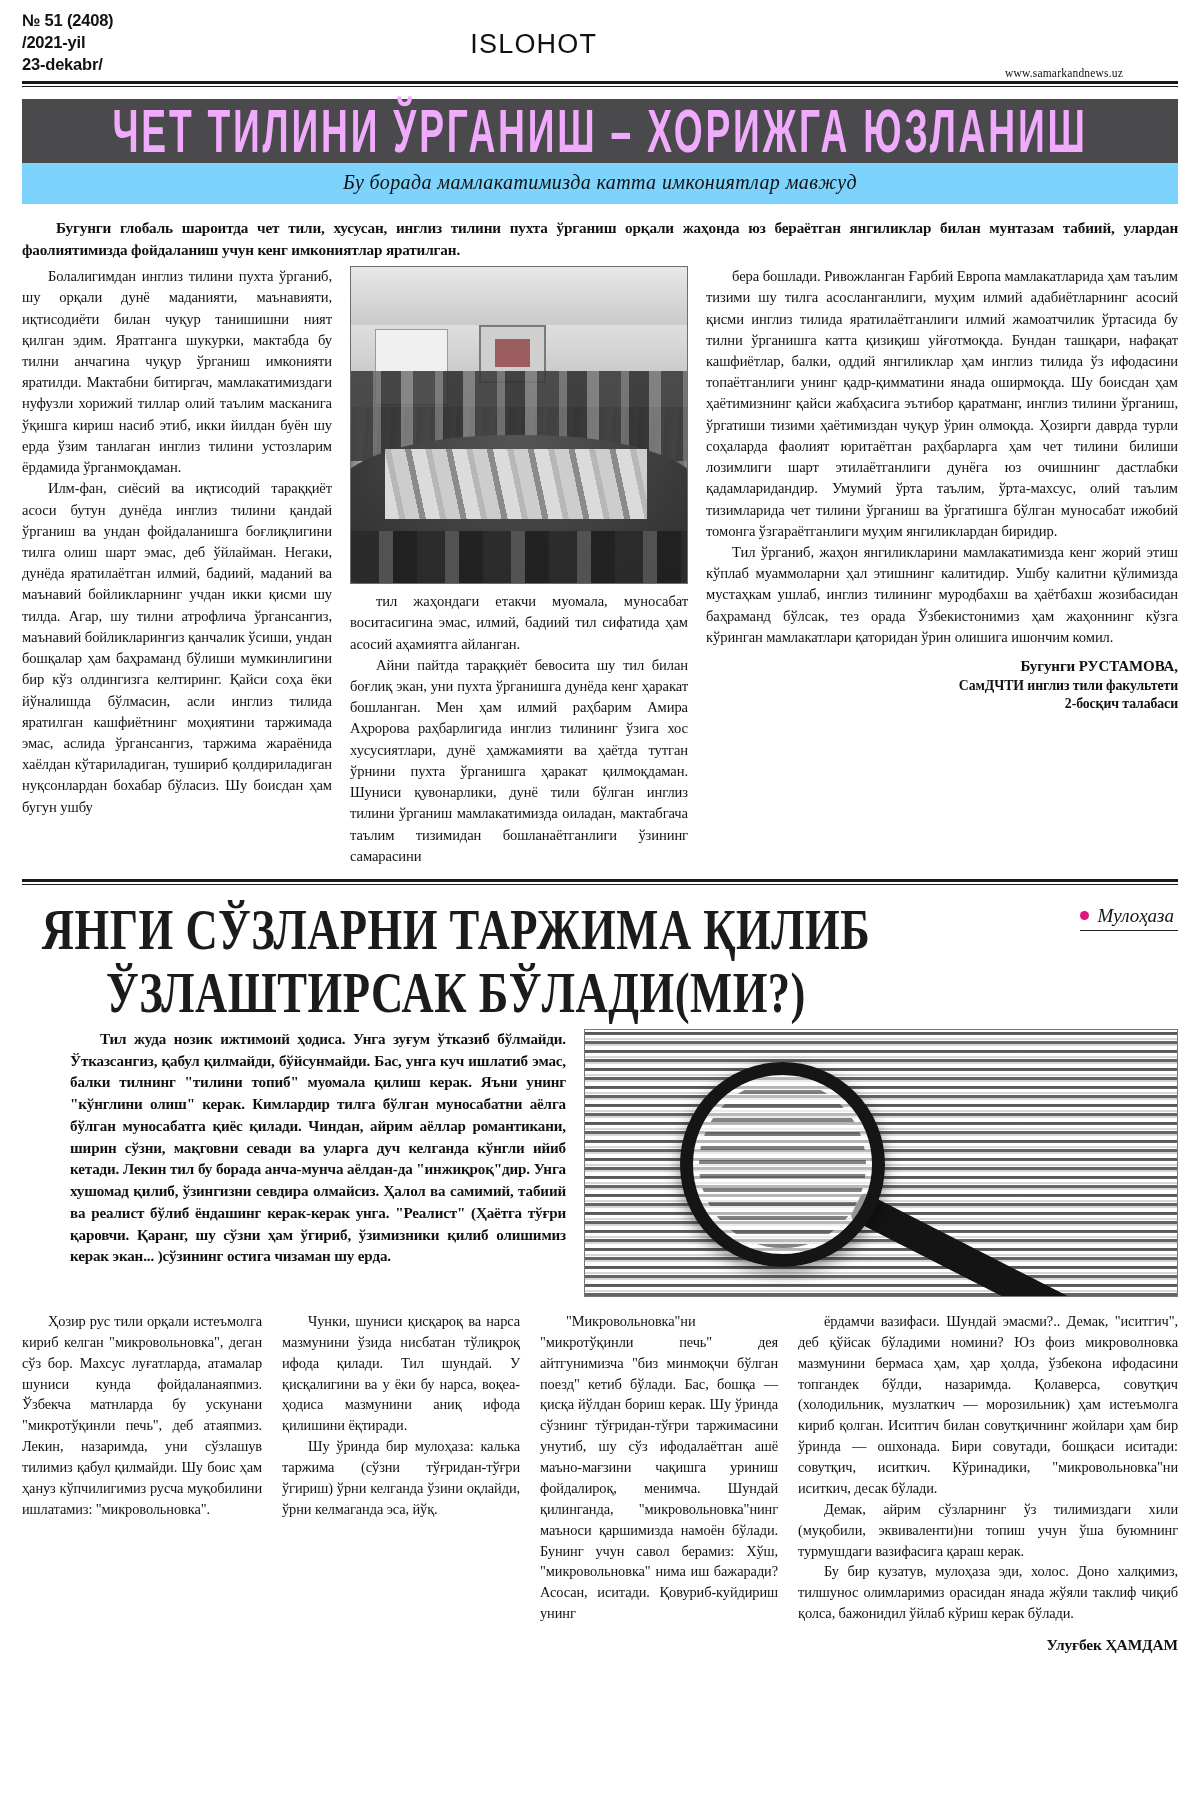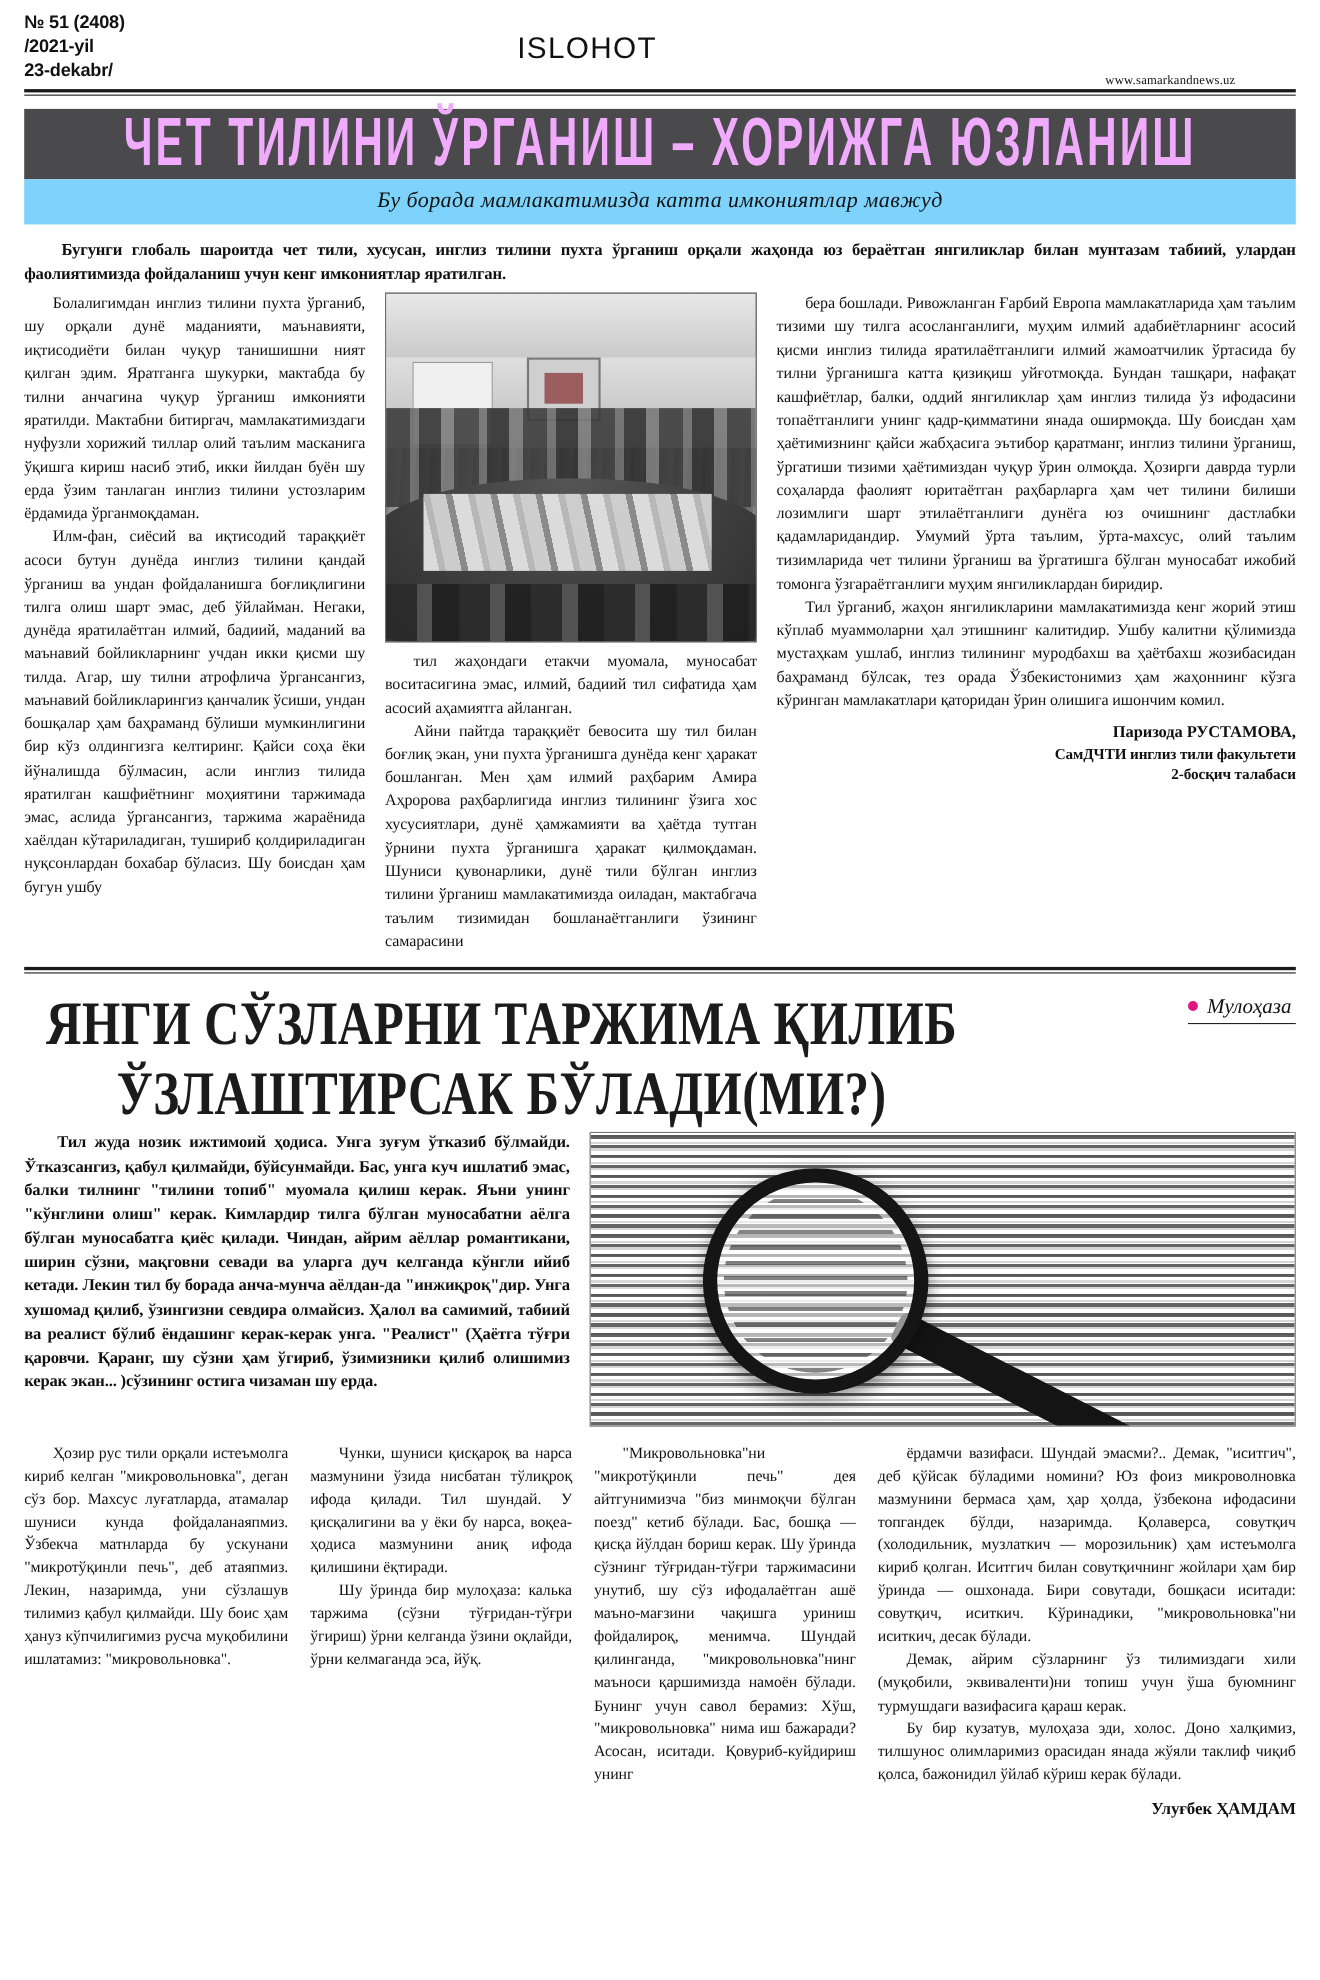--- a/index.html
+++ b/index.html
@@ -219,20 +219,21 @@
     background: #e2147f;
     border-radius: 50%;
     margin-right: 8px;
     vertical-align: 2px;
   }
   .a2-cols {
     display: grid;
     grid-template-columns: 240px 238px 238px 1fr;
     column-gap: 18px;
     margin-top: 26px;
+    margin-left: 48px;
   }
   .a2-lead {
     grid-column: 1 / span 2;
     font-weight: bold;
     font-size: 15.1px;
     line-height: 1.44;
     text-align: justify;
     letter-spacing: -0.15px;
   }
   .a2-lead p { margin:0; text-indent: 30px; }
@@ -327,21 +328,21 @@
       <div class="bodytext">
         <p>тил жаҳондаги етакчи муомала, муносабат воситасигина эмас, илмий, бадиий тил сифатида ҳам асосий аҳамиятга айланган.</p>
         <p>Айни пайтда тараққиёт бевосита шу тил билан боғлиқ экан, уни пухта ўрганишга дунёда кенг ҳаракат бошланган. Мен ҳам илмий раҳбарим Амира Аҳророва раҳбарлигида инглиз тилининг ўзига хос хусусиятлари, дунё ҳамжамияти ва ҳаётда тутган ўрнини пухта ўрганишга ҳаракат қилмоқдаман. Шуниси қувонарлики, дунё тили бўлган инглиз тилини ўрганиш мамлакатимизда оиладан, мактабгача таълим тизимидан бошланаётганлиги ўзининг самарасини</p>
       </div>
     </div>
 
     <div class="bodytext">
       <p>бера бошлади. Ривожланган Ғарбий Европа мамлакатларида ҳам таълим тизими шу тилга асосланганлиги, муҳим илмий адабиётларнинг асосий қисми инглиз тилида яратилаётганлиги илмий жамоатчилик ўртасида бу тилни ўрганишга катта қизиқиш уйғотмоқда. Бундан ташқари, нафақат кашфиётлар, балки, оддий янгиликлар ҳам инглиз тилида ўз ифодасини топаётганлиги унинг қадр-қимматини янада оширмоқда. Шу боисдан ҳам ҳаётимизнинг қайси жабҳасига эътибор қаратманг, инглиз тилини ўрганиш, ўргатиши тизими ҳаётимиздан чуқур ўрин олмоқда. Ҳозирги даврда турли соҳаларда фаолият юритаётган раҳбарларга ҳам чет тилини билиши лозимлиги шарт этилаётганлиги дунёга юз очишнинг дастлабки қадамларидандир. Умумий ўрта таълим, ўрта-махсус, олий таълим тизимларида чет тилини ўрганиш ва ўргатишга бўлган муносабат ижобий томонга ўзгараётганлиги муҳим янгиликлардан биридир.</p>
       <p>Тил ўрганиб, жаҳон янгиликларини мамлакатимизда кенг жорий этиш кўплаб муаммоларни ҳал этишнинг калитидир. Ушбу калитни қўлимизда мустаҳкам ушлаб, инглиз тилининг муродбахш ва ҳаётбахш жозибасидан баҳраманд бўлсак, тез орада Ўзбекистонимиз ҳам жаҳоннинг кўзга кўринган мамлакатлари қаторидан ўрин олишига ишончим комил.</p>
       <div class="byline">
-        <div>Паризода РУСТАМОВА,</div>
+        <div>Бугунги РУСТАМОВА,</div>
         <div class="small">СамДЧТИ инглиз тили факультети</div>
         <div class="small">2-босқич талабаси</div>
       </div>
     </div>
 
   </div>
 
   <div class="sep-thick"></div>
   <div class="sep-thin"></div>
 

